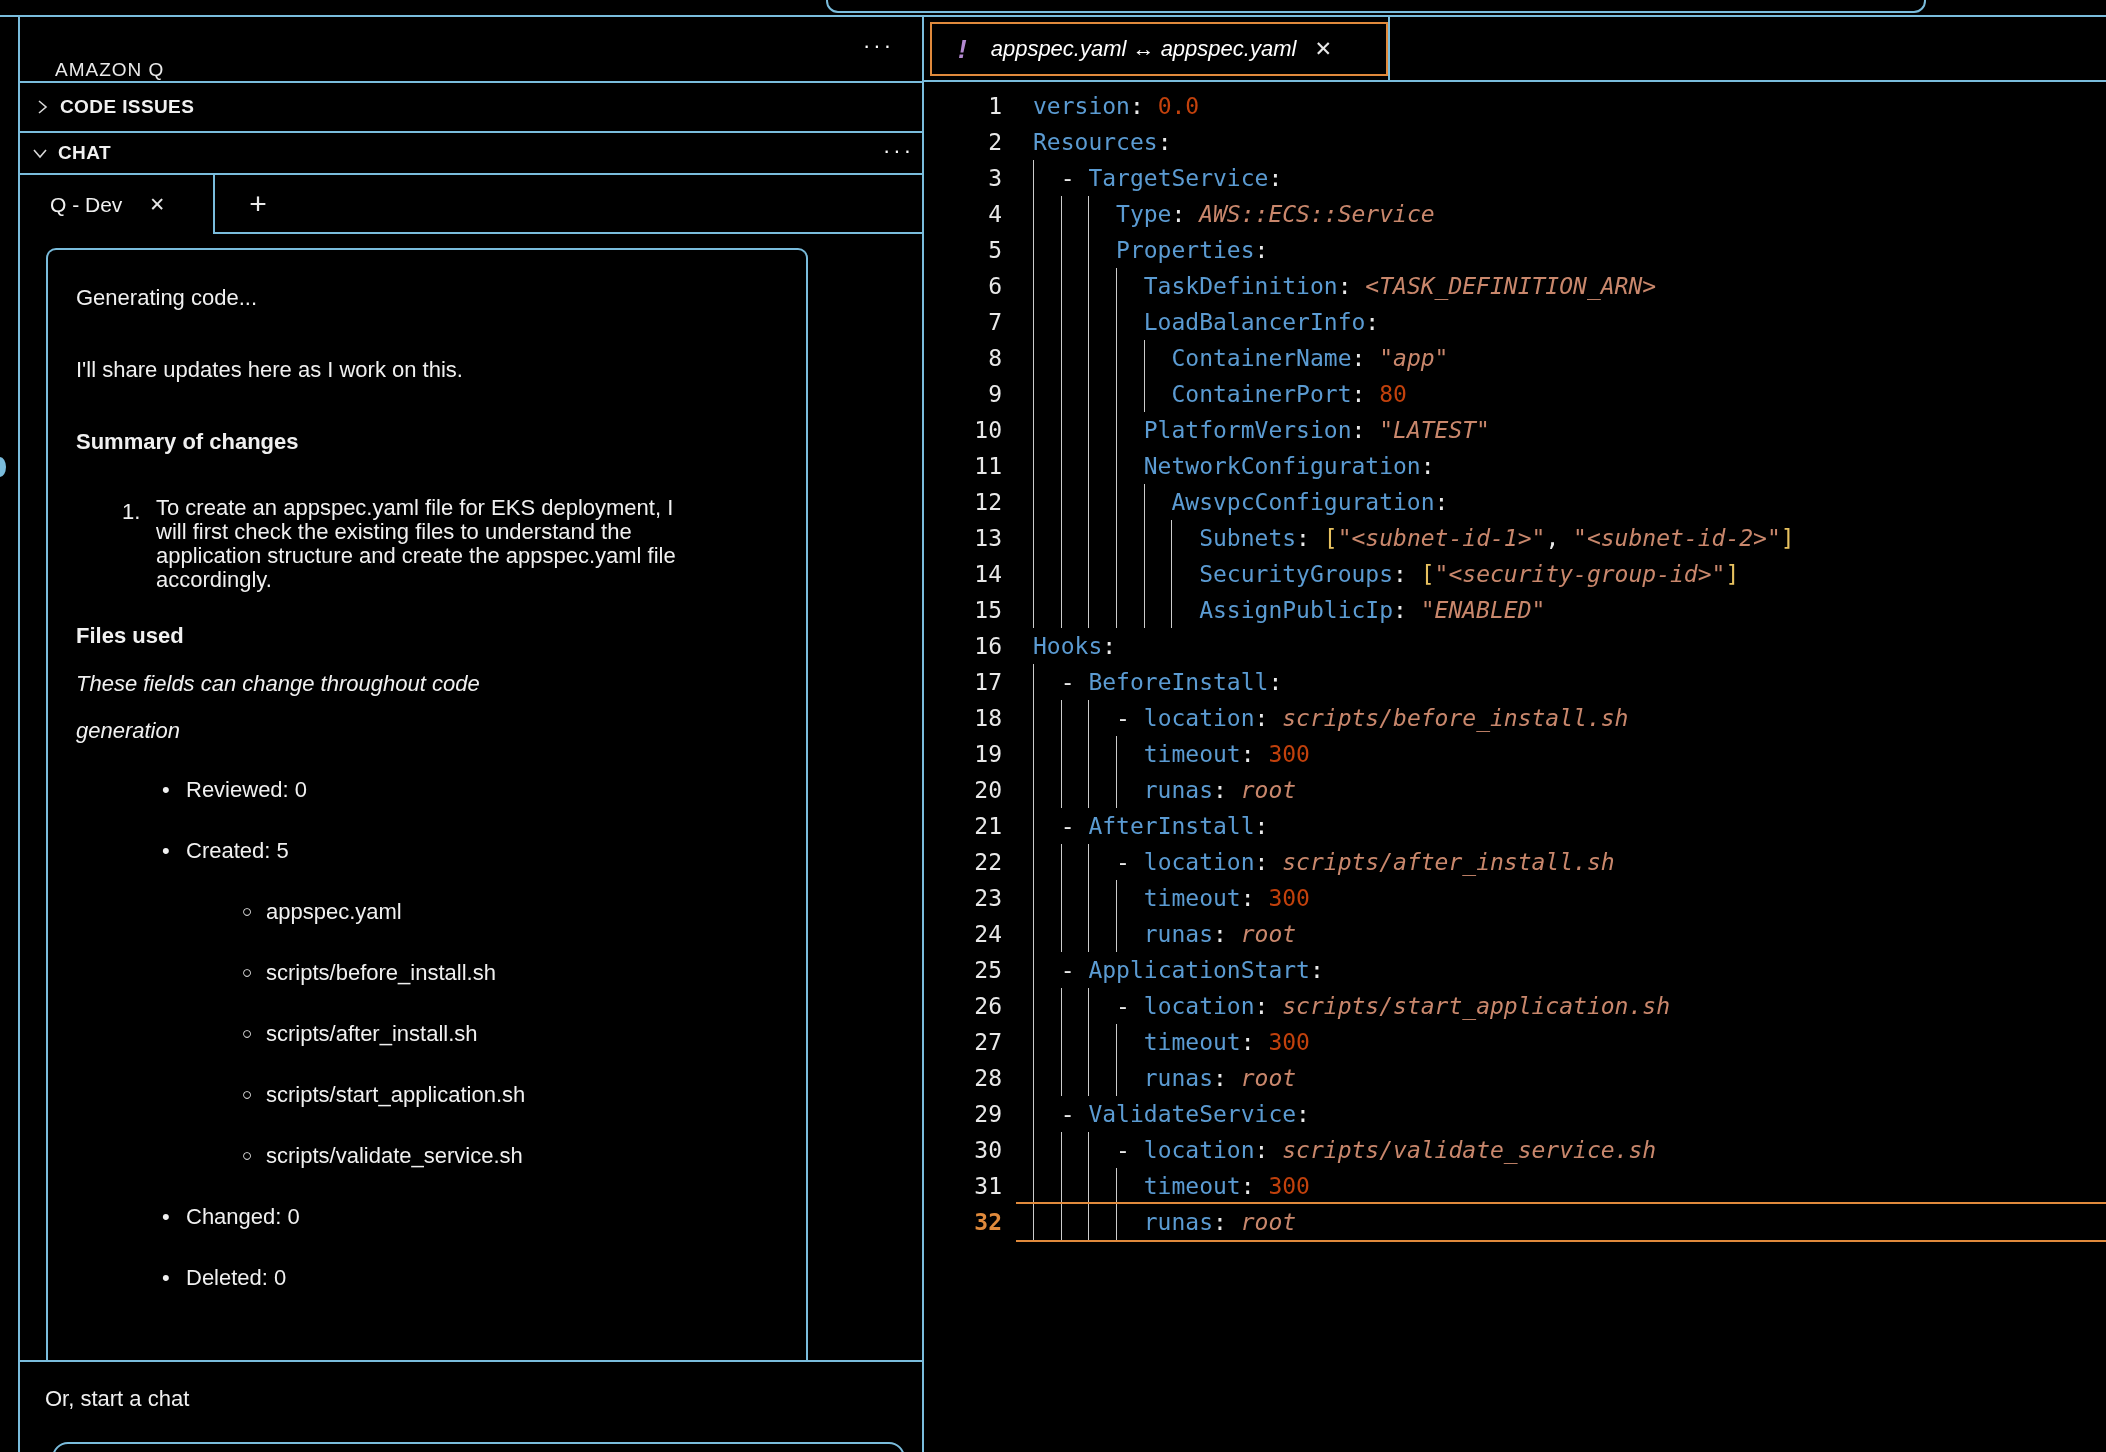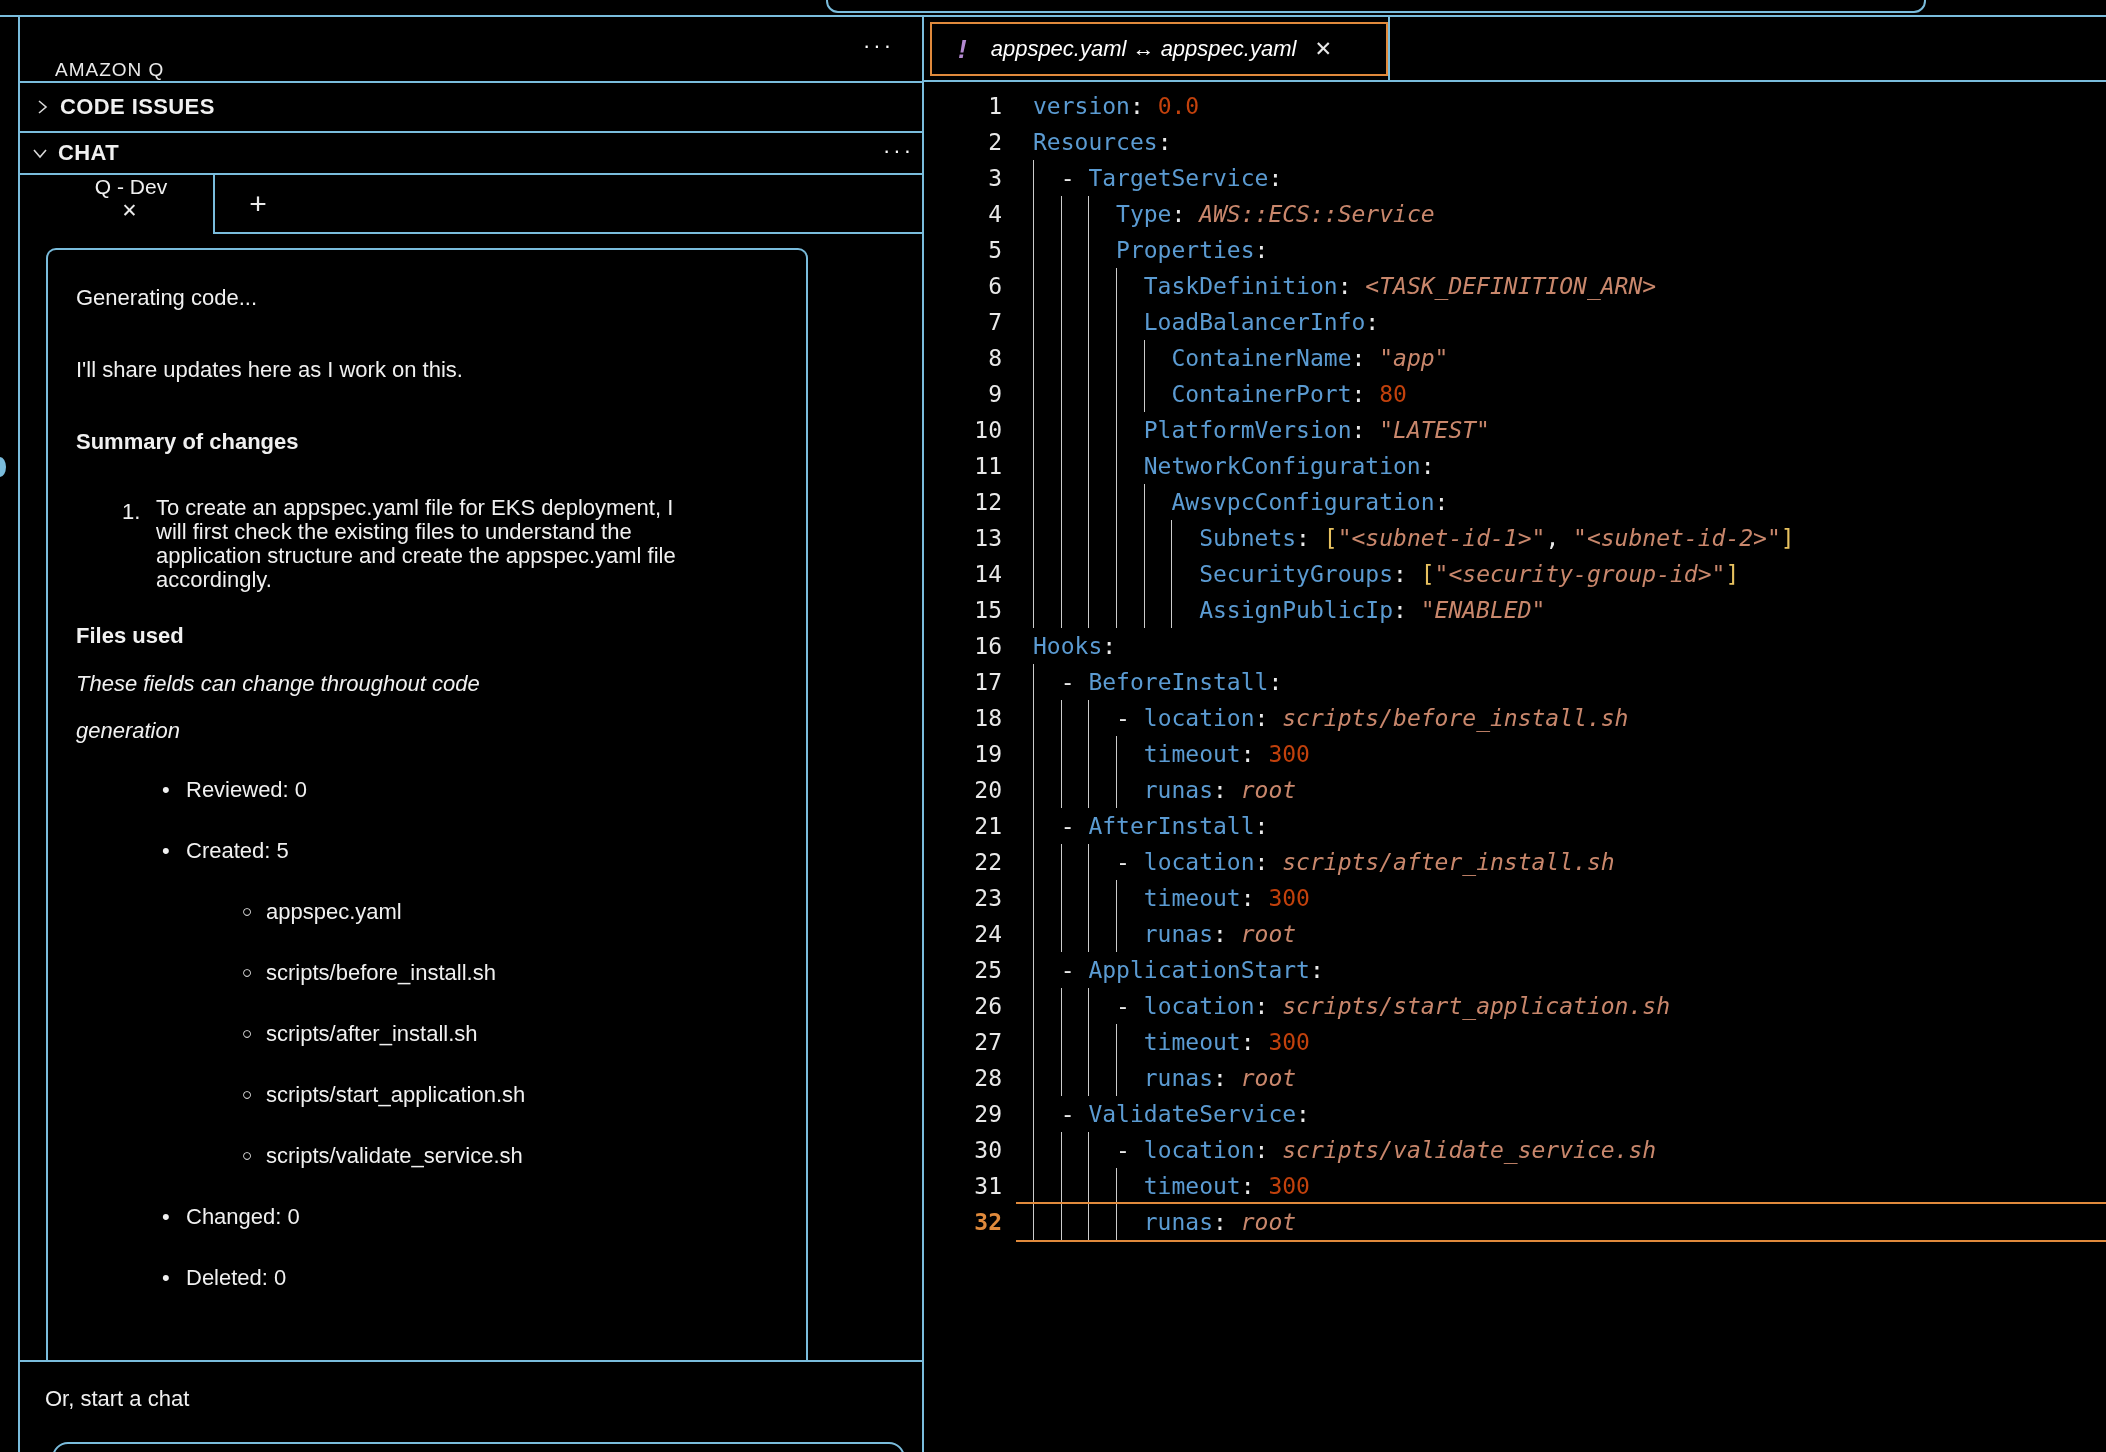--- a/index.html
+++ b/index.html
@@ -19,28 +19,28 @@
 
   .sb-row { position:relative; width:100%; border-bottom:2px solid #7abcdc;
             display:flex; align-items:center; }
   #sb-header { height:68px; padding-left:35px;align-items:flex-end; }
   #sb-header .title { font-size:19px; letter-spacing:1px; color:#eaeaea; }
   .ellipsis-btn { position:absolute; font-size:22px; letter-spacing:3px; color:#fff; top:50%;
                   transform:translateY(-58%); cursor:default; }
   #sb-header .ellipsis-btn { right:28px; }
   #row-code-issues { height:50px; padding-left:14px; }
   #row-chat { height:42px; padding-left:12px; }
-  .sec-label { font-weight:bold; font-size:22px; letter-spacing:.4px; margin-left:10px; }
+  .sec-label { font-weight:bold; font-size:19px; letter-spacing:.4px; margin-left:10px; }
   #row-chat .ellipsis-btn { right:8px; }
   .chev { width:16px; height:16px; }
 
   
   #tab-row { position:relative; height:59px; width:100%; }
   #chat-tab { position:absolute; left:0; top:0; width:192px; height:59px;
-              display:flex; align-items:center;flex-direction:column; }
+              display:flex; align-items:center; }
   #chat-tab .lbl { font-size:21px; margin-left:30px; }
   #chat-tab .x { font-size:19px; margin-left:27px; color:#e8e8e8; }
   #tab-sep { position:absolute; left:193px; top:0; width:2px; height:59px; background:#7abcdc; }
   #new-tab-btn { position:absolute; left:212px; top:0; width:52px; height:57px;
                  display:flex; align-items:center; justify-content:center;
                  font-size:30px; font-weight:300; color:#e8e8e8; }
   #tab-underline { position:absolute; left:193px; right:0; bottom:0; height:2px; background:#7abcdc; }
 
   
   #chat-card { left:26px; top:233px; width:762px; height:1112px;

